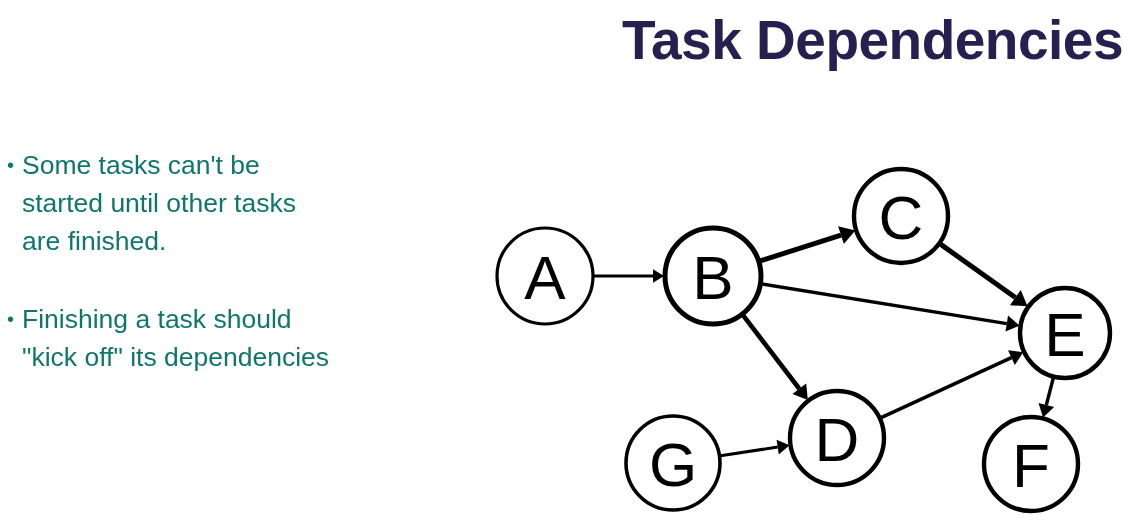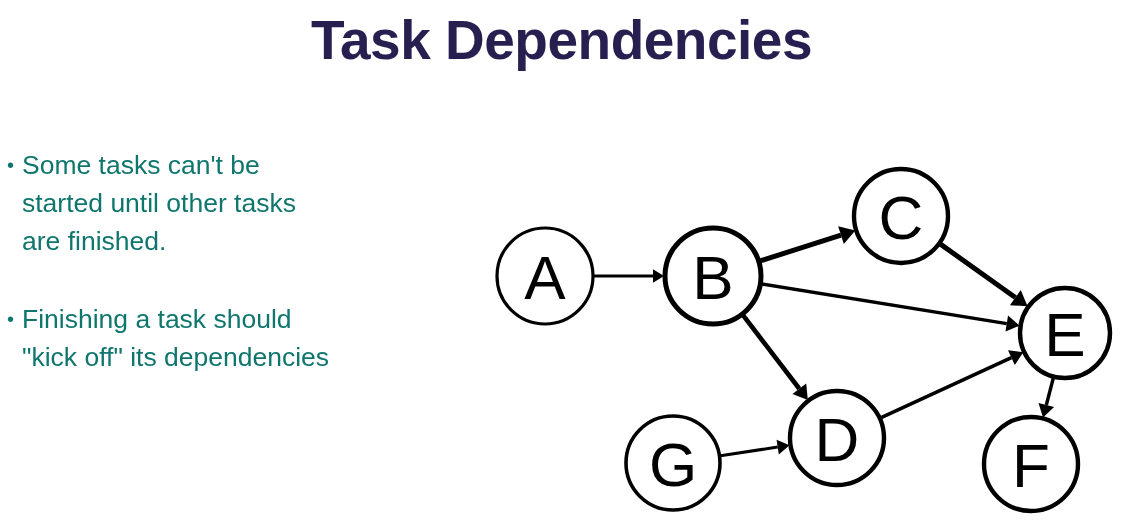--- a/index.html
+++ b/index.html
@@ -20,21 +20,21 @@
     left: 0; top: 0;
     width: 1123px;
     height: 521px;
     background: #ffffff;
   }
   #slide-title {
     position: absolute;
     left: 0;
     top: 8px;
     width: 1123px;
-    text-align: center;
+    text-align: right;
     font-size: 55px;
     font-weight: bold;
     letter-spacing: -0.5px;
     color: #261f50;
     font-family: "Liberation Sans", sans-serif;
     white-space: nowrap;
   }
   #bullet-list {
     position: absolute;
     left: 7px;

